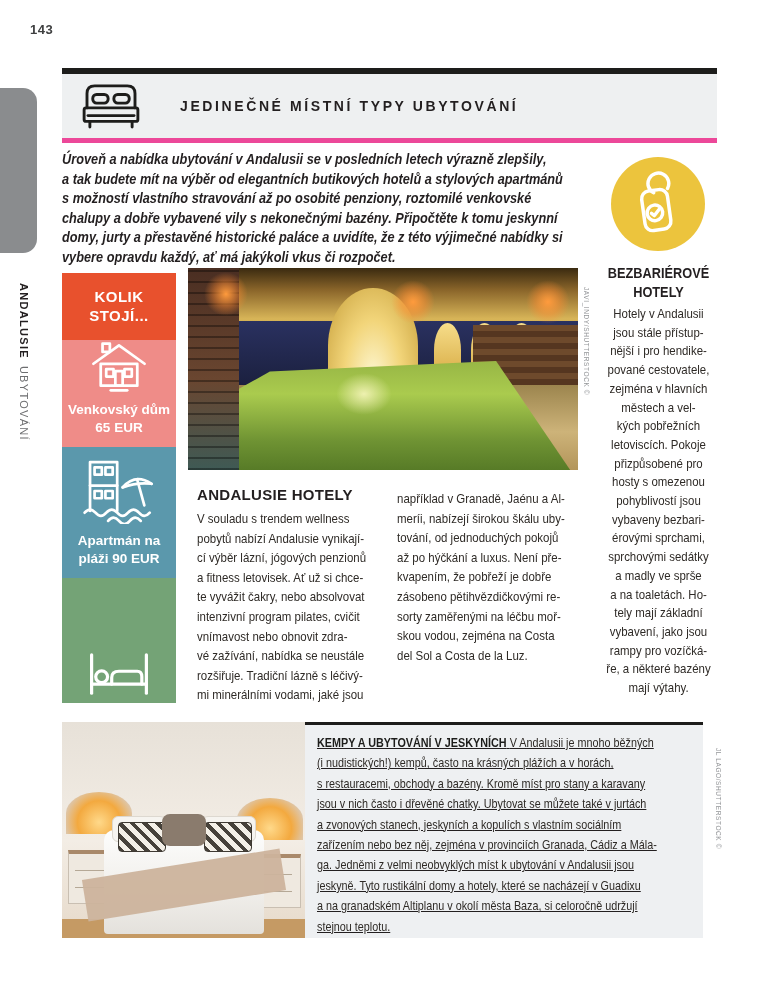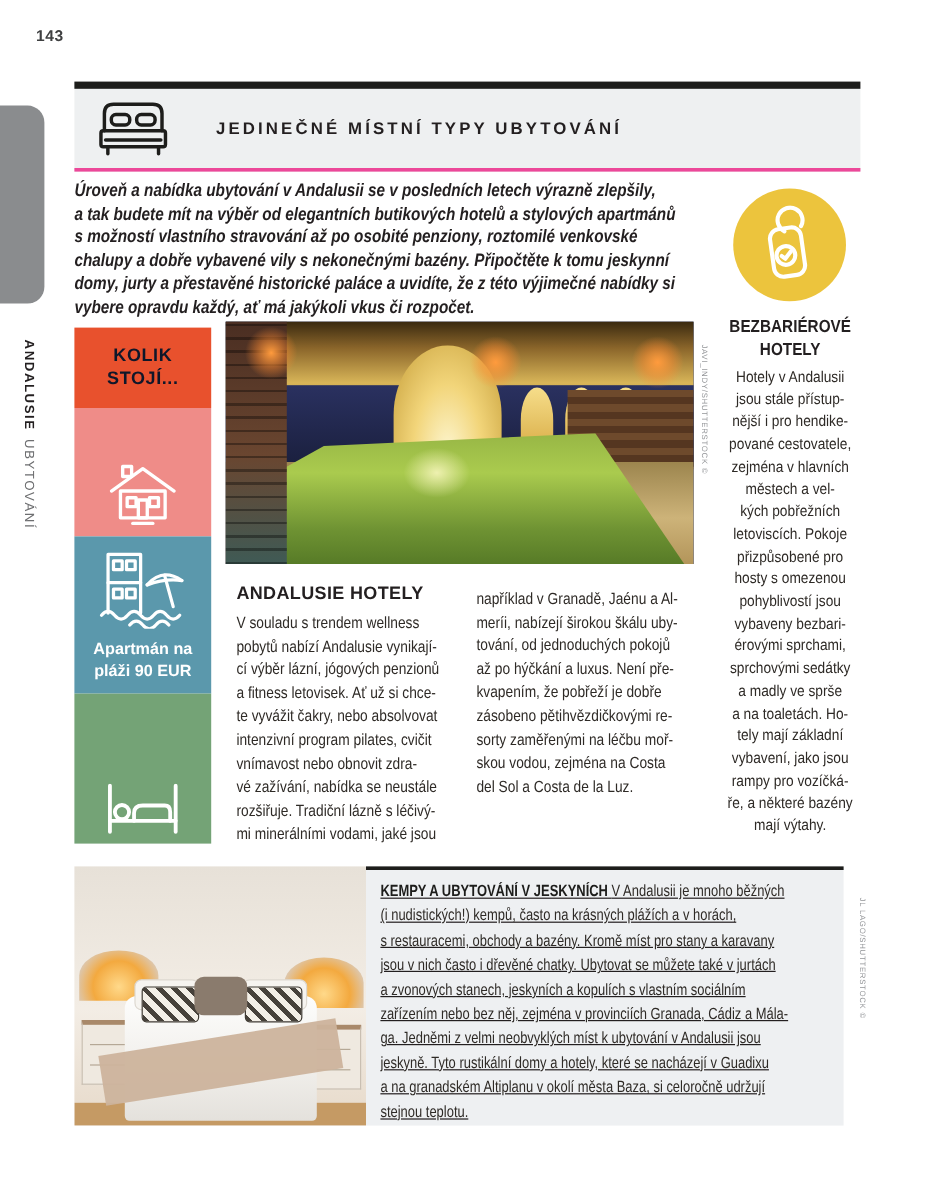--- a/index.html
+++ b/index.html
@@ -18,36 +18,36 @@
   .vtext{position:absolute;transform:rotate(90deg);transform-origin:0 0;white-space:nowrap;}
   .side-label{left:30px;top:283px;font-size:11px;letter-spacing:1.3px;}
   .side-label b{color:#231f20;}
   .side-label span{color:#6d6e70;margin-left:7px;font-weight:normal;}
   .credit{font-size:6.5px;color:#939598;letter-spacing:.6px;}
   .credit1{left:590px;top:287px;}
   .credit2{left:722px;top:748px;}
 
   
   .header-box{position:absolute;left:62px;top:68px;width:655px;height:75px;background:#eef0f1;
-              border-top:6px solid #1d1d1b;border-bottom:3px solid #ec4899;box-sizing:border-box;
+              border-top:6px solid #1d1d1b;border-bottom:5px solid #ec4899;box-sizing:border-box;
               display:flex;align-items:center;}
   .header-box svg{margin-left:18px;flex:0 0 auto;}
   .header-title{margin-left:38px;font-weight:bold;font-size:14px;letter-spacing:2.6px;}
 
   
   .intro-pos{position:absolute;left:62px;top:149px;width:523px;}
   .intro-pos .cond{font-style:italic;font-weight:bold;font-size:15px;line-height:19.5px;}
 
   
   .circle-icon{position:absolute;left:611px;top:157px;width:94px;height:94px;border-radius:50%;
                background:#ecc43d;display:flex;align-items:center;justify-content:center;}
 
   
   .price-box{position:absolute;left:62px;top:273px;width:114px;}
-  .price-title{background:#e8512d;color:#0f172a;font-weight:bold;font-size:15px;line-height:19px;
+  .price-title{background:#e8512d;color:#ffffff;font-weight:bold;font-size:15px;line-height:19px;
                letter-spacing:.5px;text-align:center;padding:14px 16px;box-sizing:border-box;height:67px;}
   .price-item{display:flex;flex-direction:column;align-items:center;justify-content:flex-end;box-sizing:border-box;}
   .price-item svg{margin-bottom:8px;}
   .price-label{color:#fff;font-weight:bold;font-size:13.5px;line-height:17.5px;text-align:center;margin-bottom:11px;}
   .pi-1{background:#ef8c88;height:107px;}
   .pi-2{background:#5b98ac;height:131px;}
   .pi-3{background:#74a376;height:125px;}
 
   
   .photo{position:absolute;overflow:hidden;}
@@ -159,20 +159,22 @@
     <div class="price-item pi-1">
       <svg width="60" height="54" viewBox="0 0 64 58" fill="none" stroke="#ffffff" stroke-width="3" stroke-linecap="round" stroke-linejoin="round">
         <rect x="14" y="4" width="8" height="9"></rect>
         <path d="M4 26 L32 6 L60 26"></path>
         <rect x="12" y="26" width="40" height="24"></rect>
         <rect x="18" y="32" width="8" height="8"></rect>
         <rect x="38" y="32" width="8" height="8"></rect>
         <rect x="28" y="34" width="8" height="16"></rect>
         <line x1="23" y1="55" x2="41" y2="55"></line>
       </svg>
+      <div class="price-label pre">Venkovský dům
+65 EUR</div>
     </div>
 
     <div class="price-item pi-2">
       <svg width="76" height="66" viewBox="0 0 84 72" fill="none" stroke="#ffffff" stroke-width="3" stroke-linecap="round" stroke-linejoin="round">
         <path d="M10 58 V4 H40 V58"></path>
         <line x1="10" y1="30" x2="40" y2="30"></line>
         <rect x="15" y="10" width="8" height="8"></rect>
         <rect x="27" y="10" width="8" height="8"></rect>
         <rect x="15" y="36" width="8" height="8"></rect>
         <rect x="27" y="36" width="8" height="8"></rect>

